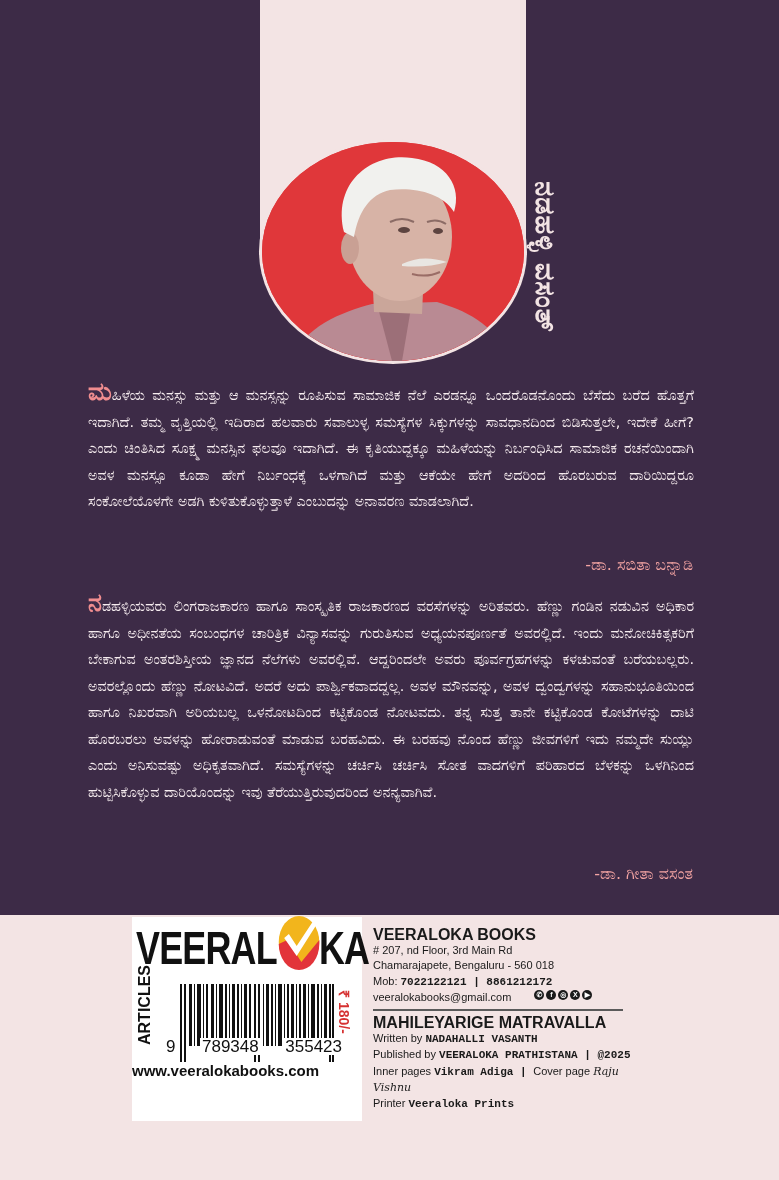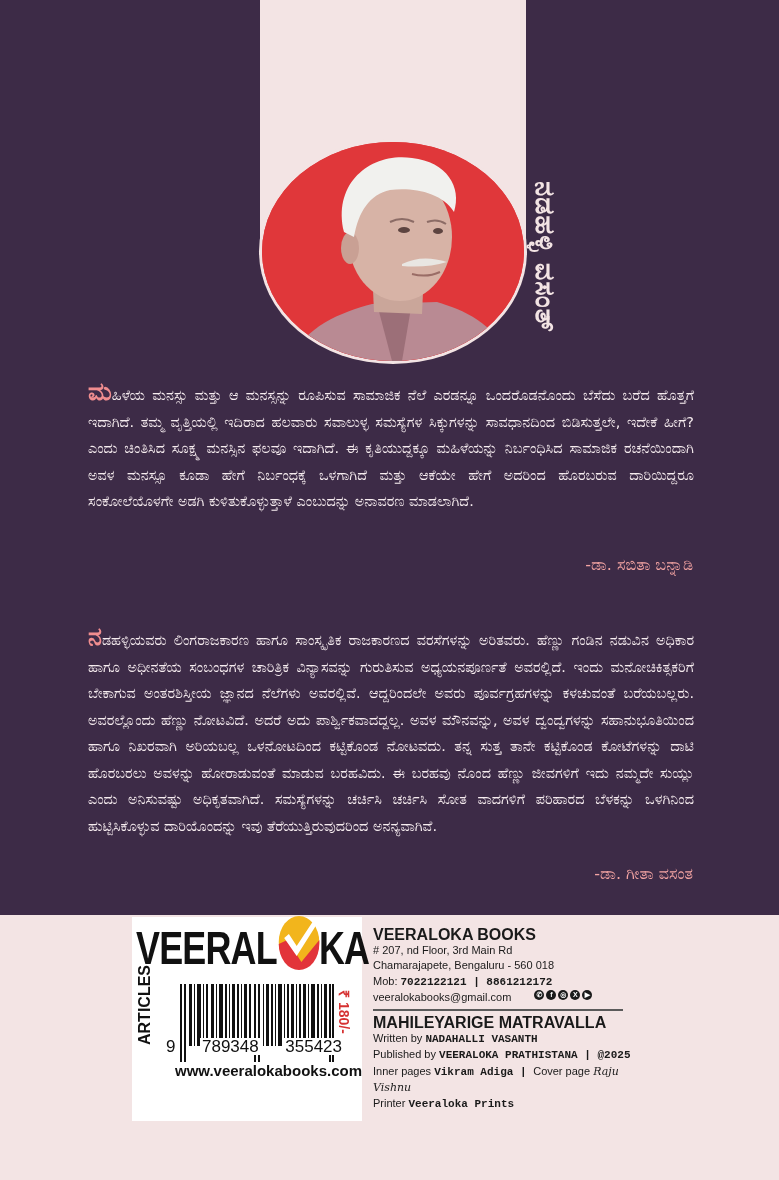--- a/index.html
+++ b/index.html
@@ -46,21 +46,21 @@
   }
   .blurb {
     position: absolute; left: 88px; width: 606px;
     color: #f6ecef;
     font-size: 14.4px;
     line-height: 26.5px;
     text-align: justify;
     text-align-last: left;
   }
   .blurb-1 { top: 382px; }
-  .blurb-2 { top: 627px; }
+  .blurb-2 { top: 593px; }
   .dropcap {
     color: #f08d8f;
     font-size: 25px;
     font-weight: bold;
     line-height: 20px;
   }
   .signature {
     position: absolute; right: 86px;
     color: #f4a4a3;
     font-size: 16px;
@@ -108,21 +108,21 @@
     pointer-events: none;
   }
   .isbn-digits span { background: #fff; padding: 0 2px; line-height: 17px; }
   .price {
     position: absolute; left: 222px; top: 73px;
     transform: rotate(90deg); transform-origin: left top;
     font-family: "Liberation Sans", sans-serif; font-weight: bold;
     font-size: 14px; color: #d63232; white-space: nowrap;
   }
   .website {
-    position: absolute; left: 0; top: 145px; width: 230px; text-align: right;
+    position: absolute; left: 0; top: 145px; width: 230px; text-align: left;
     font-family: "Liberation Sans", sans-serif; font-weight: bold;
     font-size: 15px; color: #111;
   }
 
   .publisher {
     position: absolute; left: 373px; top: 927px; width: 270px;
     font-family: "Liberation Sans", sans-serif;
     font-size: 11px; line-height: 15.6px; color: #1a1a1a;
   }
   .publisher b { font-weight: bold; font-family: Liberation Mono, monospace; }

